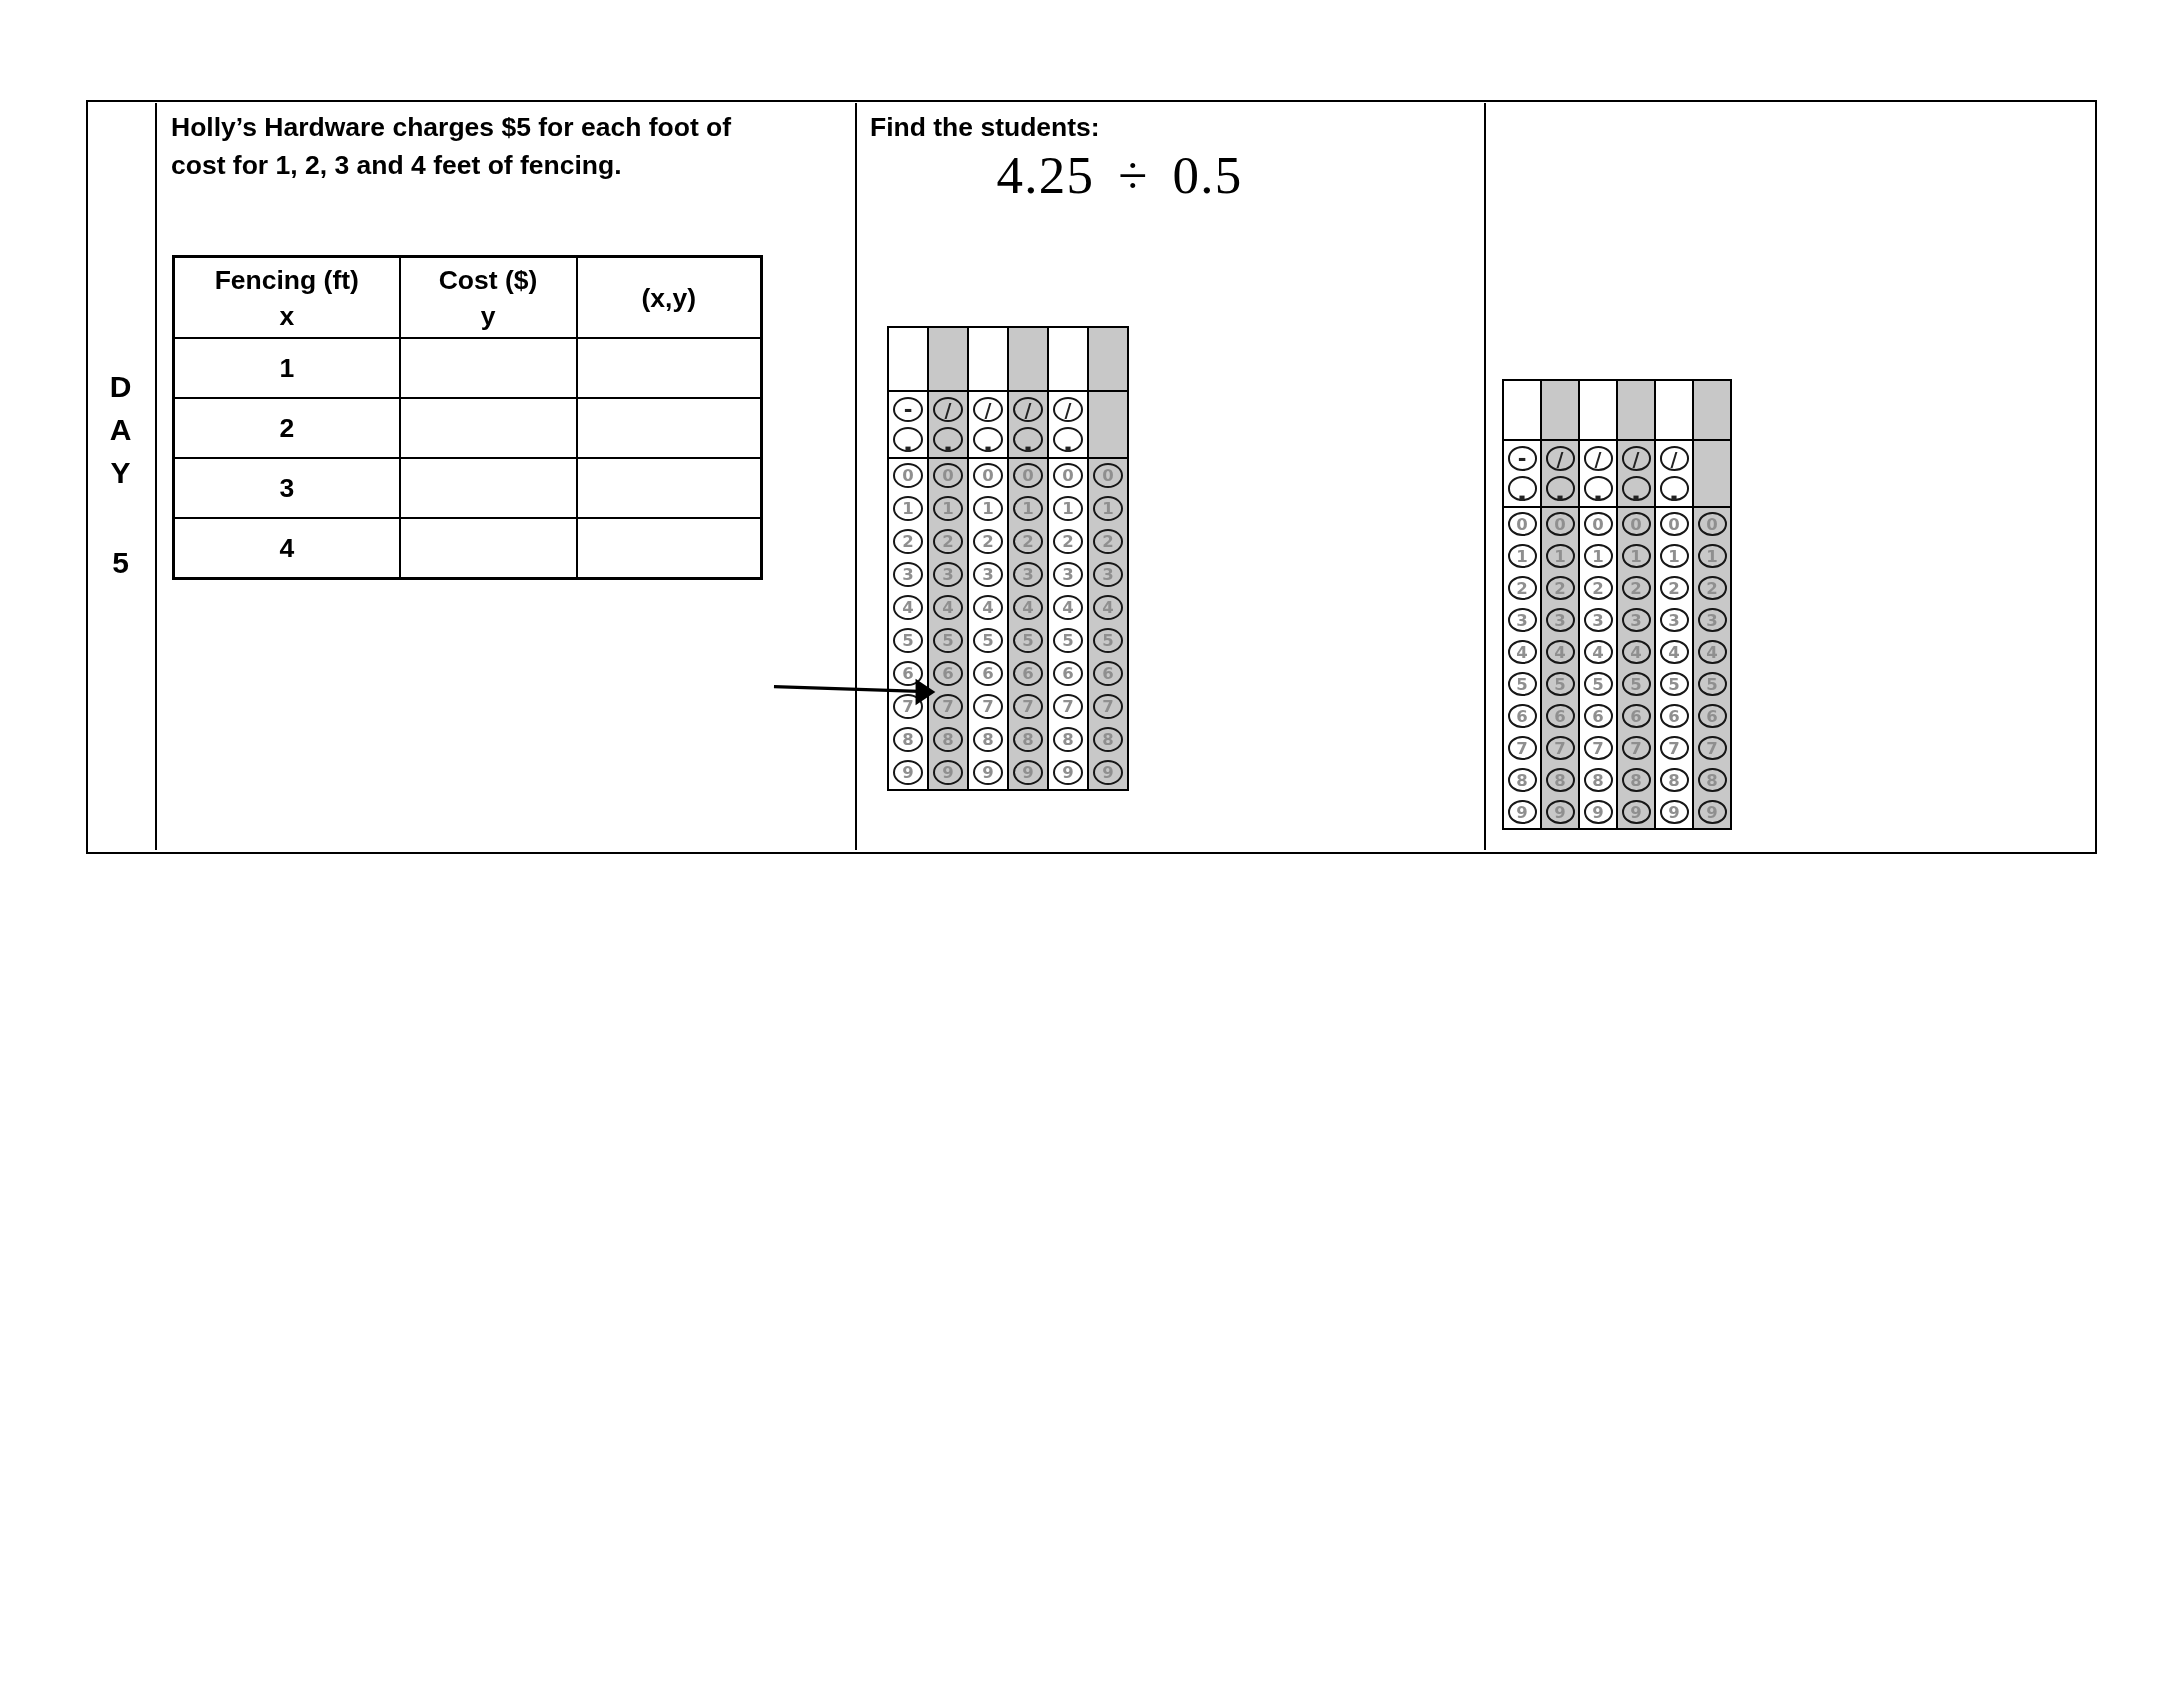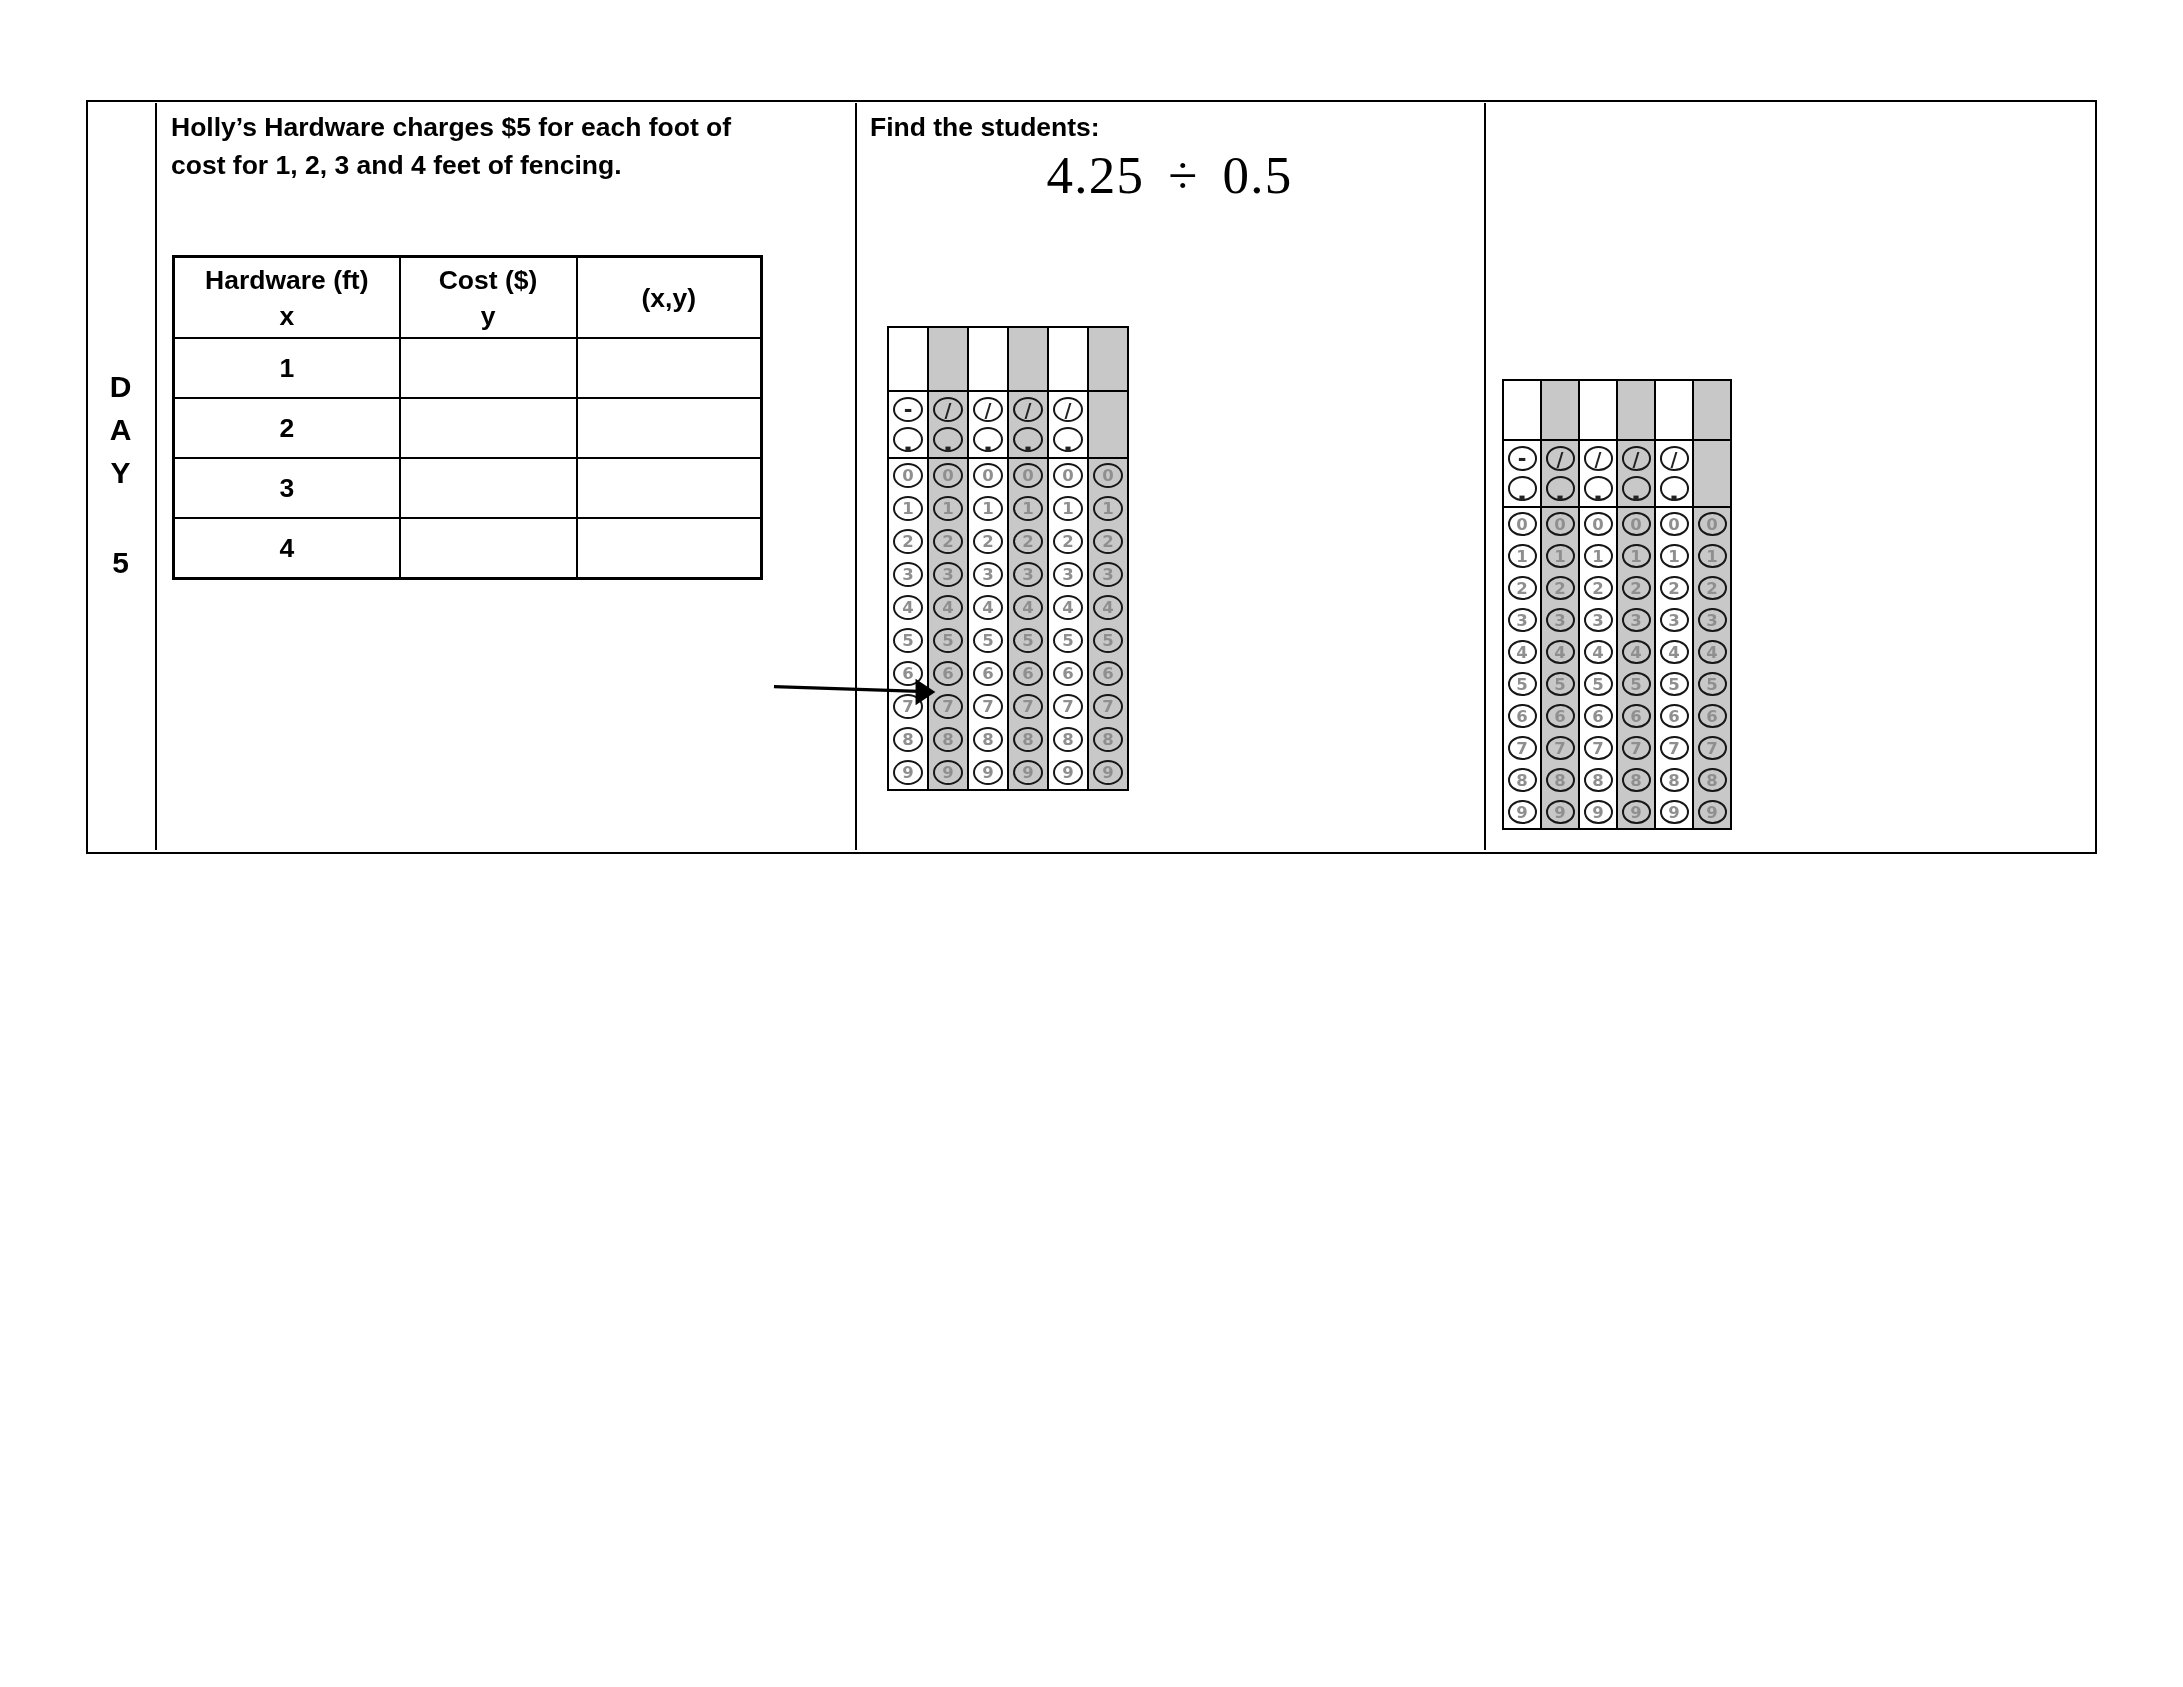--- a/index.html
+++ b/index.html
@@ -15,21 +15,21 @@
   .para .line{white-space:pre;}
   .ftable{position:absolute;left:172px;top:255px;border-collapse:collapse;table-layout:fixed;
           border:3.3px solid #000;}
   .ftable td{border:2px solid #000;text-align:center;vertical-align:middle;padding:0;
              font-size:26.5px;font-weight:700;}
   .hrow td{height:79px;}
   .drow td{height:58px;}
   .h-title,.h-sub{line-height:36px;}
   .h-sub:empty{display:none;}
   .prompt{position:absolute;left:870px;top:108px;font-size:26.5px;font-weight:700;line-height:38px;white-space:pre;}
-  .expr{position:absolute;left:855px;width:629px;top:147px;text-align:center;
+  .expr{position:absolute;left:805px;width:629px;top:147px;text-align:center;
         font-family:"Liberation Serif",serif;font-size:53px;line-height:56px;
         letter-spacing:1.3px;word-spacing:9.3px;font-weight:400;}
   .agrid{position:absolute;display:flex;background:#fff;border:2.6px solid #000;}
   .cell{display:flex;align-items:center;justify-content:center;box-sizing:border-box;}
   .bubble{box-sizing:border-box;border:2.6px solid #161616;border-radius:50%;
           display:flex;align-items:center;justify-content:center;flex:0 0 auto;
           font-family:"DejaVu Sans",sans-serif;font-weight:700;}
   .bubble.digit{color:#8f8f8f;font-size:16.5px;}
   .bubble.minus{color:#222;font-size:21px;font-weight:900;}
   .bubble.fraction{color:#222;font-size:19px;}
@@ -60,21 +60,21 @@
 
   <table class="ftable">
     <colgroup>
         <col style="width:226px">
         <col style="width:177px">
         <col style="width:185px">
       </colgroup>
     <tbody>
         <tr class="hrow">
       <td>
-        <div class="h-title">Hardware (ft)</div>
+        <div class="h-title">Fencing (ft)</div>
         <div class="h-sub">x</div>
       </td>
       <td>
         <div class="h-title">Cost ($)</div>
         <div class="h-sub">y</div>
       </td>
       <td>
         <div class="h-title">(x,y)</div>
 
       </td>

